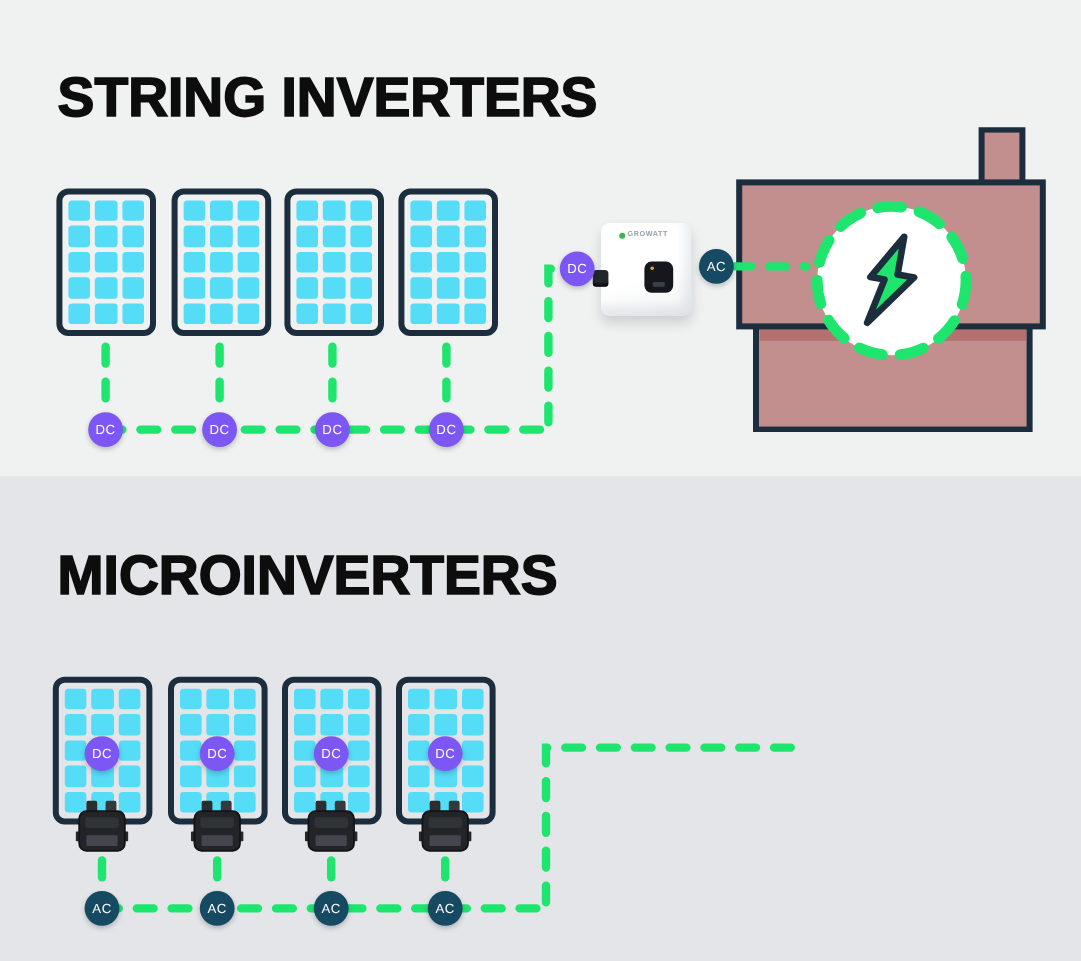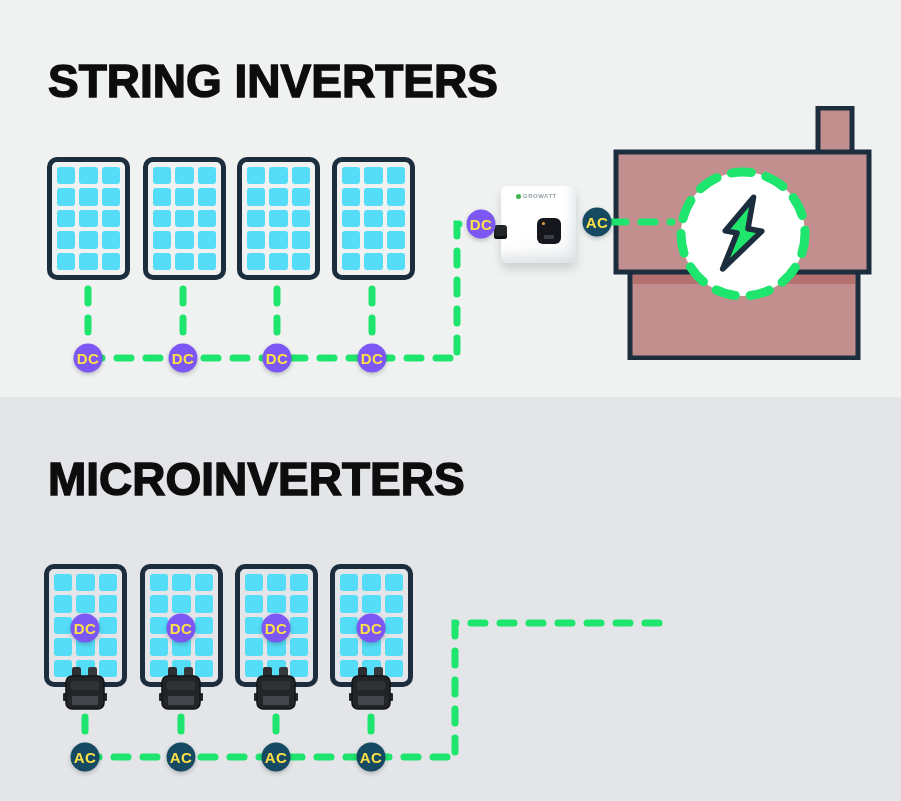--- a/index.html
+++ b/index.html
@@ -29,21 +29,21 @@
     width:100%;height:100%;display:grid;
     grid-template-columns:repeat(3,1fr);grid-template-rows:repeat(5,1fr);
     gap:4px;
   }
   .panel-grid .cell{background:var(--cyan,#55dcf7);border-radius:3px;}
   
   .badge{
     position:absolute;width:29px;height:29px;border-radius:50%;
     transform:translate(-50%,-50%);
     display:flex;align-items:center;justify-content:center;
-    color:#fde047;font-size:15px;font-weight:700;letter-spacing:.4px;
+    color:#ffffff;font-size:11px;font-weight:400;letter-spacing:.4px;
     box-shadow:0 2px 4px rgba(20,30,40,.25);
     z-index:6;
   }
   .badge.dc{background:var(--purple,#7d57f3);}
   .badge.ac{background:var(--acNavy,#164a63);}
   .wires{position:absolute;left:0;top:0;pointer-events:none;z-index:4;}
   .wires path{fill:none;stroke:var(--green,#1ee56d);stroke-width:7;stroke-linecap:round;stroke-dasharray:14 15;}
   .house{position:absolute;z-index:1;}
   
   .inverter{

